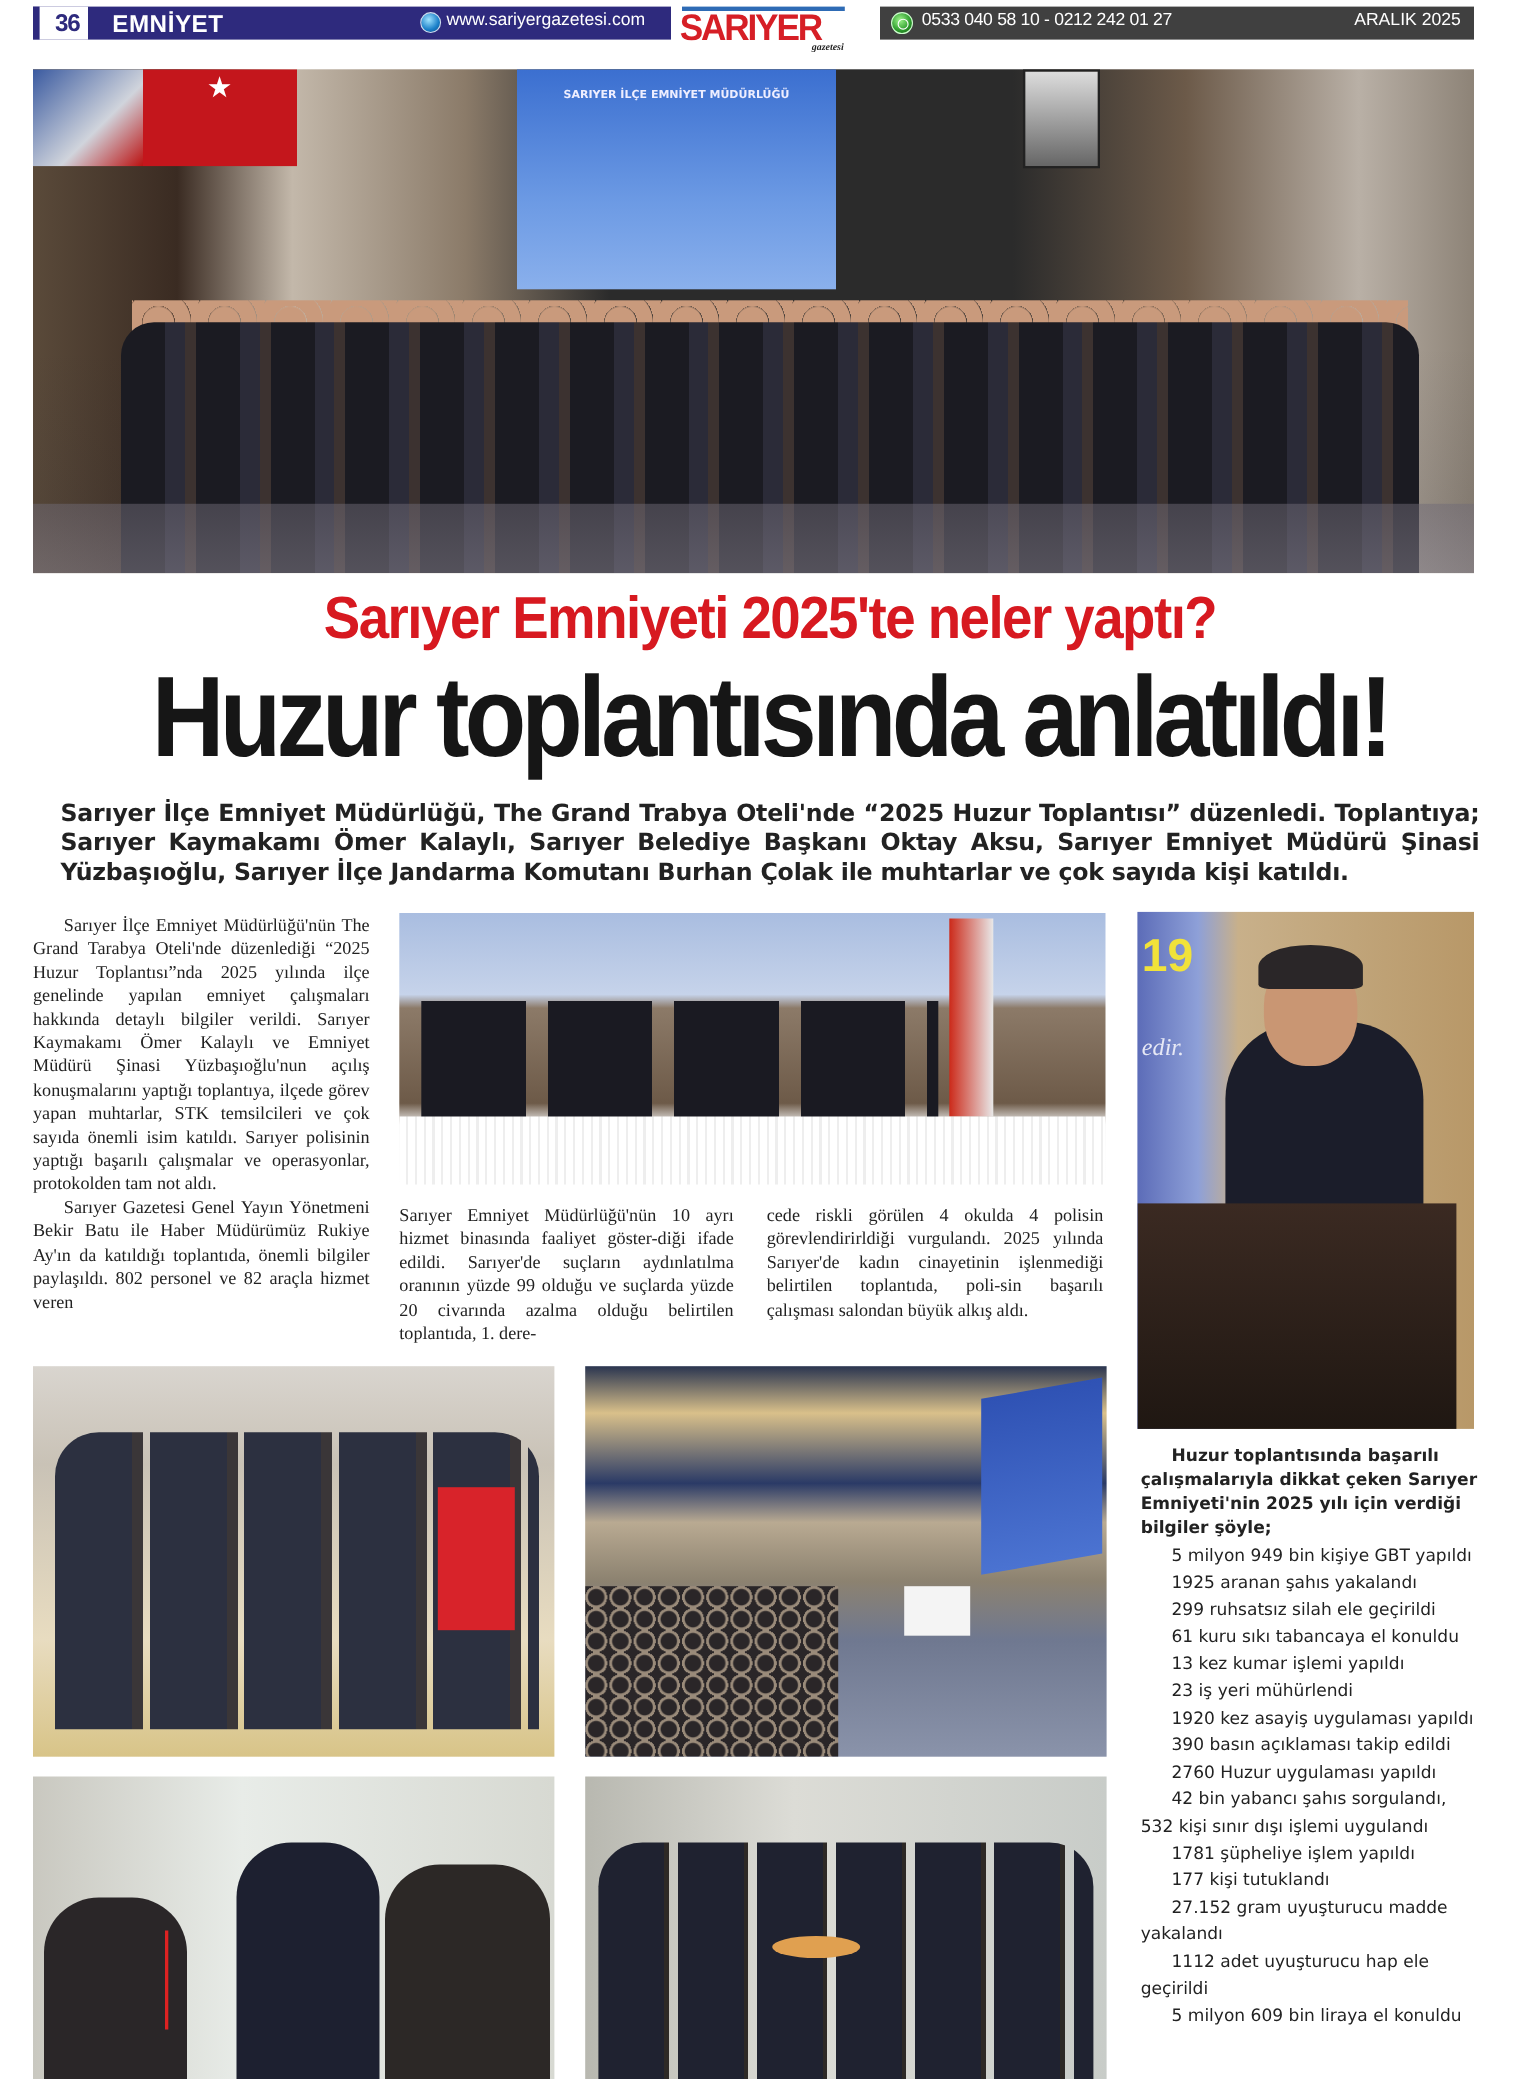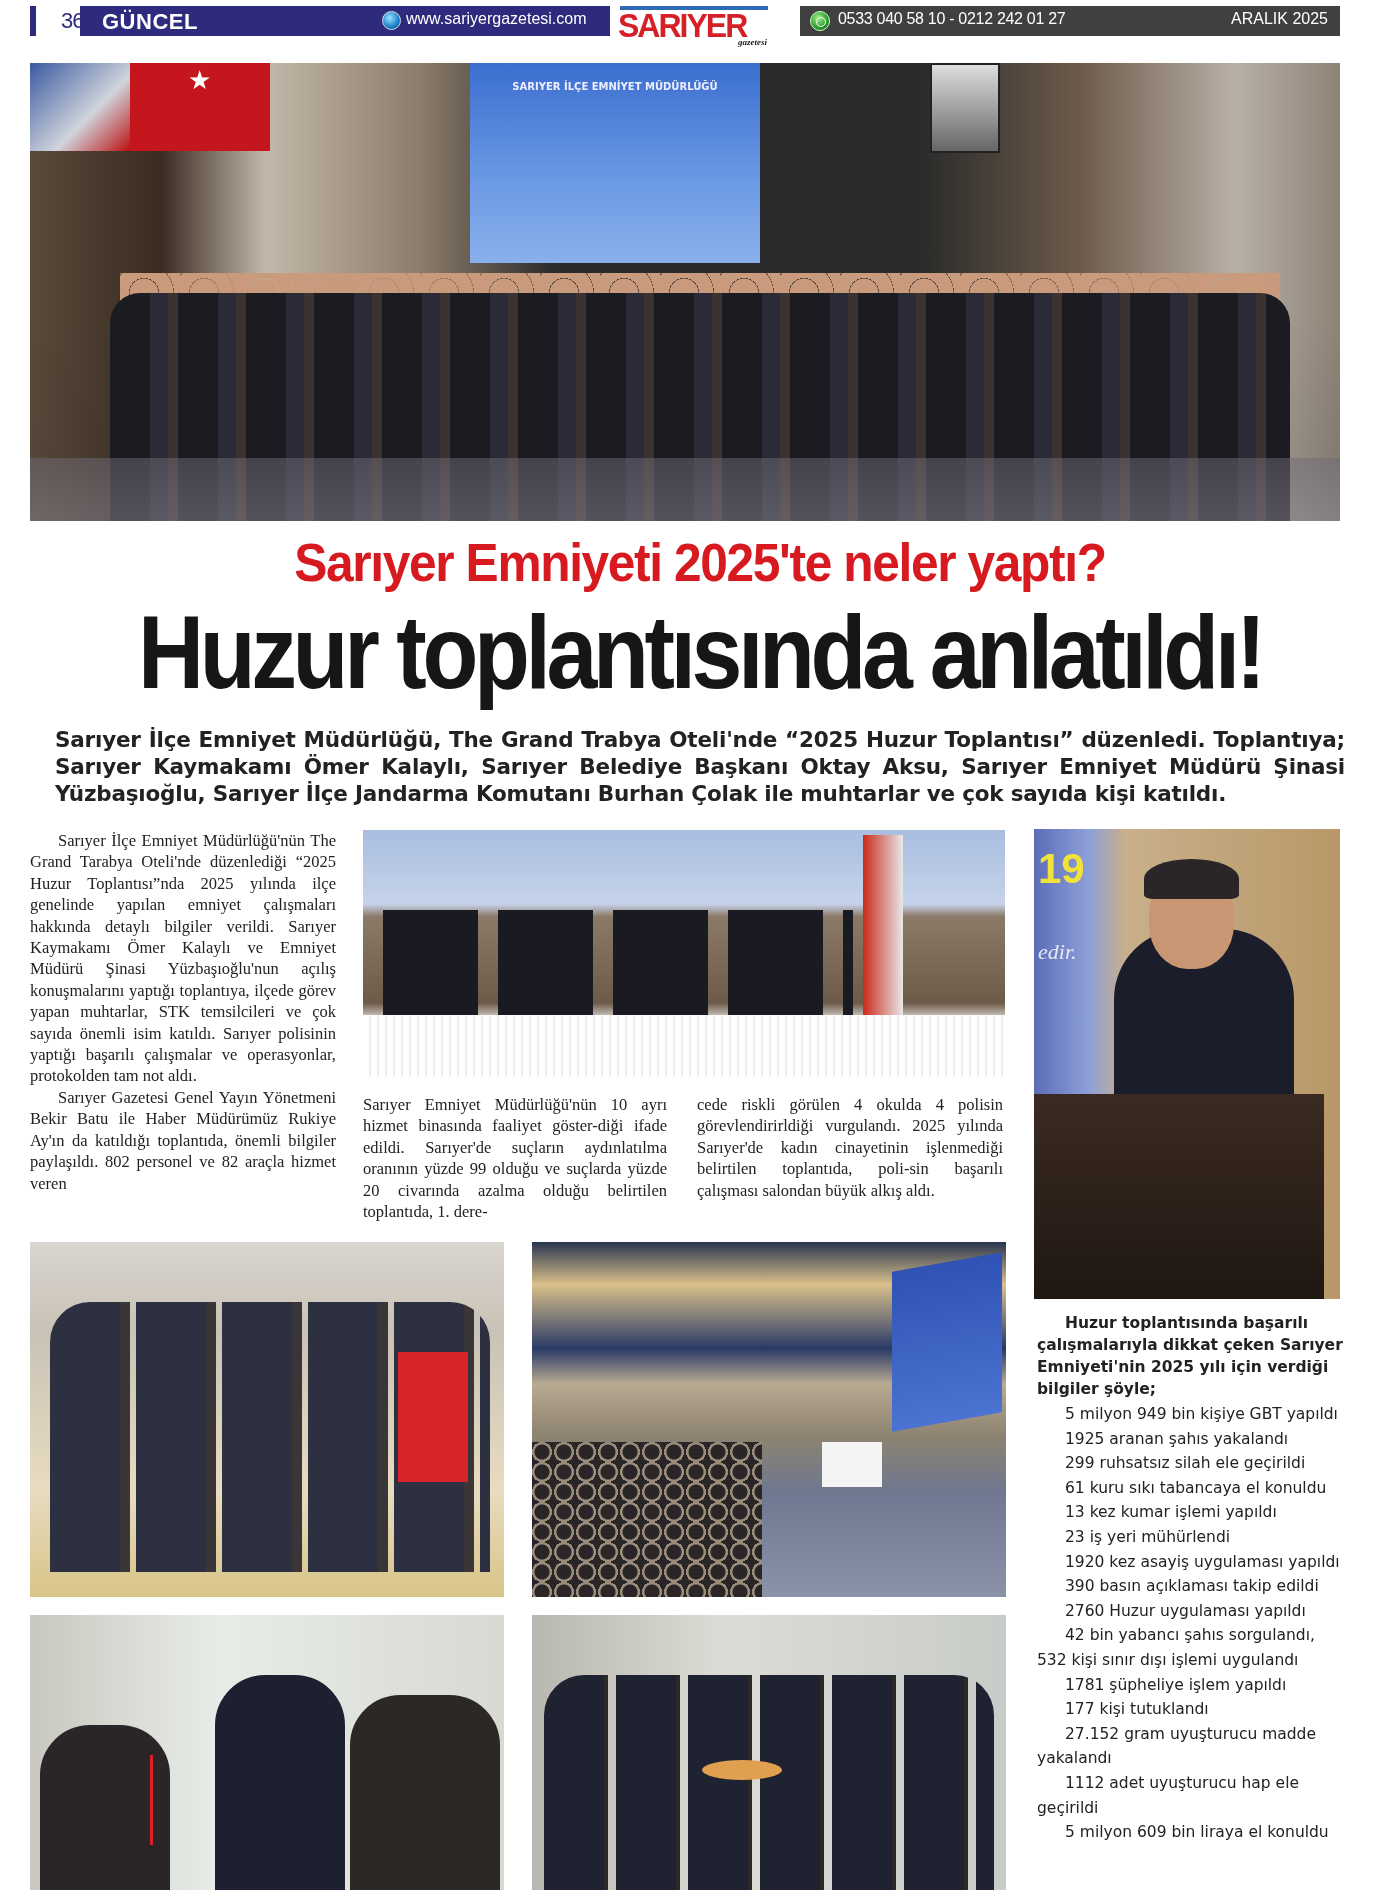--- a/index.html
+++ b/index.html
@@ -3,21 +3,21 @@
 <meta charset="utf-8">
 <style>
   * { box-sizing: border-box; margin: 0; padding: 0; }
   html, body { width: 1400px; height: 1894px; background: #ffffff; overflow: hidden; }
   body { position: relative; font-family: "DejaVu Sans", sans-serif; color: #222; }
 
   
   .hdr { position: absolute; top: 6px; left: 30px; width: 1310px; height: 30px; }
   .hdr-left { position: absolute; left: 0; top: 0; width: 580px; height: 30px; background: #2e2a7d; }
   .hdr-pagebox { position: absolute; left: 0; top: 0; width: 50px; height: 30px; background: #fff; border-left: 6px solid #2e2a7d; }
-  .hdr-pagenum { position: absolute; left: 14px; top: 2px; font-family: "Liberation Sans", sans-serif; font-weight: normal; font-size: 22px; color: #2e2a7d; letter-spacing: -1px; margin-left: 11px; }
+  .hdr-pagenum { position: absolute; left: 14px; top: 2px; font-family: "Liberation Sans", sans-serif; font-weight: bold; font-size: 22px; color: #2e2a7d; letter-spacing: -1px; }
   .hdr-section { position: absolute; left: 72px; top: 3px; font-family: "Liberation Sans", sans-serif; font-weight: bold; font-size: 22px; color: #fff; letter-spacing: 0.5px; }
   .hdr-web { position: absolute; left: 376px; top: 4px; font-family: "Liberation Sans", sans-serif; font-size: 16px; color: #fff; }
   .web-icon { position: absolute; left: 352px; top: 5px; width: 19px; height: 19px; border-radius: 50%; background: radial-gradient(circle at 40% 35%, #9fe3ff, #1a7fc8 60%, #0b4a86); border: 1px solid #cde; }
   .logo { position: absolute; left: 580px; top: 0px; width: 226px; height: 42px; background: #fff; }
   .logo-bar { position: absolute; left: 10px; top: 0; width: 148px; height: 4px; background: #2e6bb5; }
   .logo-text { position: absolute; left: 8px; top: 3px; font-family: "Liberation Sans", sans-serif; font-weight: bold; font-size: 32px; color: #d61f26; letter-spacing: -2px; line-height: 32px; transform: scaleY(1.05); }
   .logo-sub { position: absolute; left: 128px; top: 31px; font-family: "Liberation Serif", serif; font-style: italic; font-size: 9px; color: #222; font-weight: bold; }
   .hdr-right { position: absolute; left: 770px; top: 0; width: 540px; height: 30px; background: #404040; }
   .wa-icon { position: absolute; left: 10px; top: 5px; width: 20px; height: 20px; border-radius: 50%; background: radial-gradient(circle at 40% 35%, #9ef58c, #2a9a2a 60%, #145214); border: 1px solid #cfc; }
   .wa-icon::after { content: ""; position: absolute; left: 5px; top: 5px; width: 8px; height: 8px; border: 1.5px solid #fff; border-radius: 50%; }
@@ -97,21 +97,21 @@
   .facts li { list-style: none; text-indent: 28px; }
 </style>
 </head>
 <body>
 
 <div class="hdr">
   <div class="hdr-left">
     <div class="hdr-pagebox">
       <span class="hdr-pagenum">36</span>
     </div>
-    <span class="hdr-section">GÜNCEL</span>
+    <span class="hdr-section">EMNİYET</span>
     <span class="web-icon"></span>
     <span class="hdr-web">www.sariyergazetesi.com</span>
   </div>
   <div class="logo">
     <div class="logo-bar"></div>
     <span class="logo-text">SARIYER</span>
     <span class="logo-sub">gazetesi</span>
   </div>
   <div class="hdr-right">
     <span class="wa-icon"></span>

